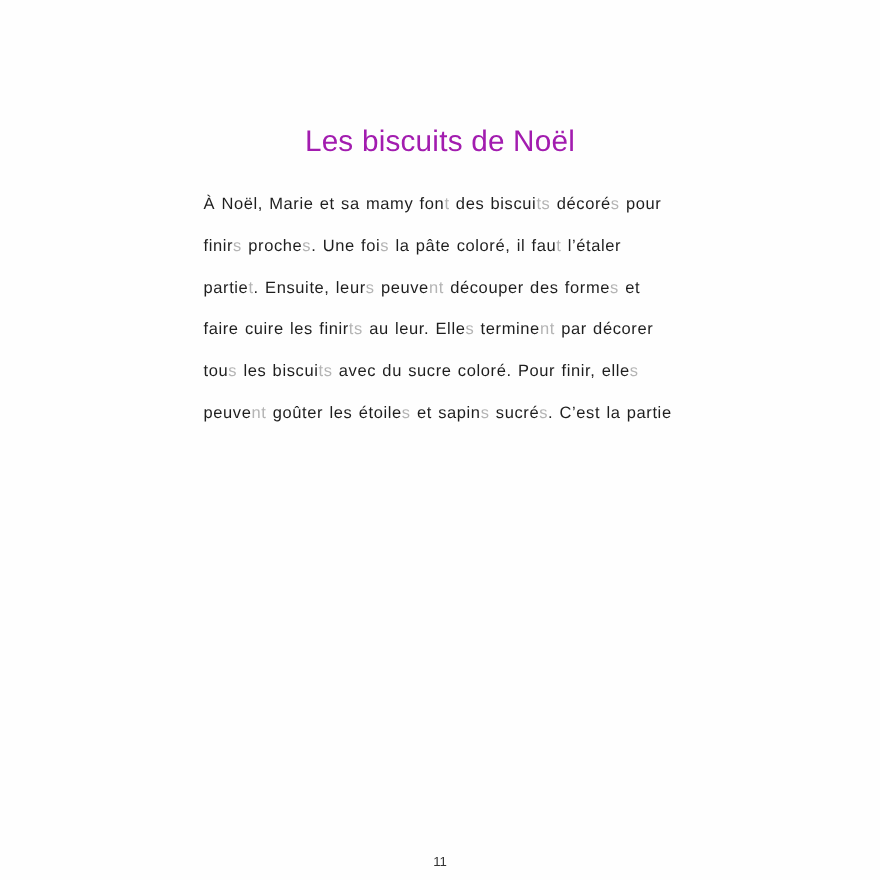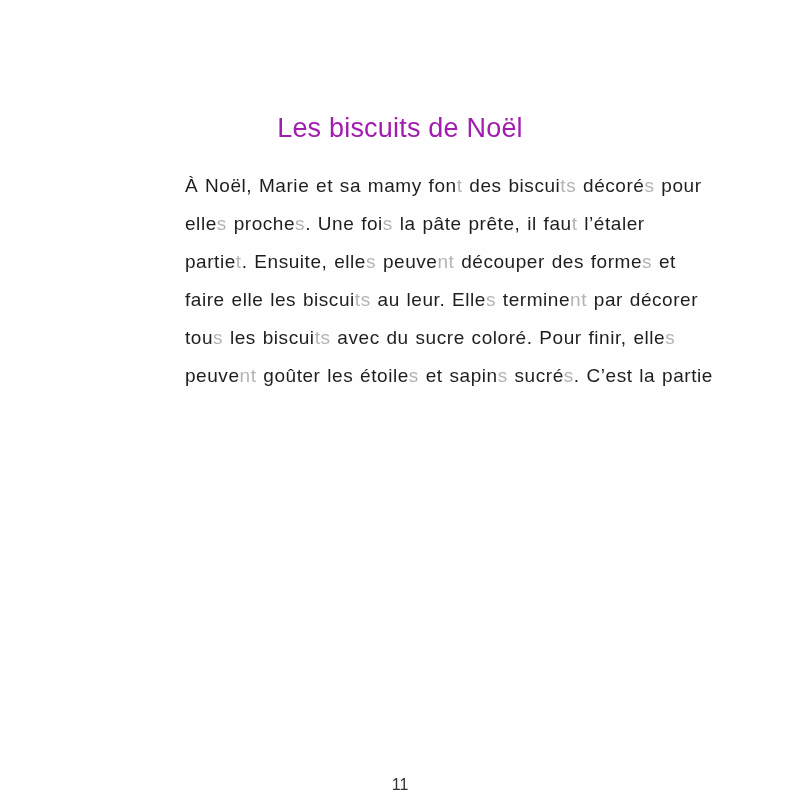--- a/index.html
+++ b/index.html
@@ -30,52 +30,52 @@
       color: #d2622a;
       font-weight: normal;
       letter-spacing: 0.2px;
       margin: 0;
     }
     .body-text {
       position: absolute;
       left: 185px;
       top: 175px;
       width: 420px;
-      font-size: 19px;
+      font-size: 15px;
       color: #1e1e1e;
       letter-spacing: 0.55px;
       word-spacing: 1px;
     }
     .line {
       height: 38px;
       line-height: 22px;
       white-space: nowrap;
     }
     .silent {
       color: #b4b4b4;
     }
     .page-number {
       position: absolute;
       top: 776px;
       left: 0;
       width: 800px;
       text-align: center;
-      font-size: 16px;
+      font-size: 12px;
       color: #333333;
     }
   </style>
 </head>
 <body>
 
 <div class="page">
   <h1 class="title" style="color: #a21caf;">Les biscuits de Noël</h1>
 
   <div class="body-text" style="color: rgb(30, 30, 30);">
     <div class="line"><span>À Noël, Marie et sa mamy fon</span><span class="silent" style="color: rgb(180, 180, 180);">t</span><span> des biscui</span><span class="silent" style="color: rgb(180, 180, 180);">ts</span><span> décoré</span><span class="silent" style="color: rgb(180, 180, 180);">s</span><span> pour</span></div>
-    <div class="line"><span>elle</span><span class="silent" style="color: rgb(180, 180, 180);">s</span><span> proche</span><span class="silent" style="color: rgb(180, 180, 180);">s</span><span>. Une foi</span><span class="silent" style="color: rgb(180, 180, 180);">s</span><span> la pâte prête, il fau</span><span class="silent" style="color: rgb(180, 180, 180);">t</span><span> l’étaler</span></div>
-    <div class="line"><span>partie</span><span class="silent" style="color: rgb(180, 180, 180);">t</span><span>. Ensuite, elle</span><span class="silent" style="color: rgb(180, 180, 180);">s</span><span> peuve</span><span class="silent" style="color: rgb(180, 180, 180);">nt</span><span> découper des forme</span><span class="silent" style="color: rgb(180, 180, 180);">s</span><span> et</span></div>
-    <div class="line"><span>faire elle les biscui</span><span class="silent" style="color: rgb(180, 180, 180);">ts</span><span> au leur. Elle</span><span class="silent" style="color: rgb(180, 180, 180);">s</span><span> termine</span><span class="silent" style="color: rgb(180, 180, 180);">nt</span><span> par décorer</span></div>
+    <div class="line"><span>finir</span><span class="silent" style="color: rgb(180, 180, 180);">s</span><span> proche</span><span class="silent" style="color: rgb(180, 180, 180);">s</span><span>. Une foi</span><span class="silent" style="color: rgb(180, 180, 180);">s</span><span> la pâte coloré, il fau</span><span class="silent" style="color: rgb(180, 180, 180);">t</span><span> l’étaler</span></div>
+    <div class="line"><span>partie</span><span class="silent" style="color: rgb(180, 180, 180);">t</span><span>. Ensuite, leur</span><span class="silent" style="color: rgb(180, 180, 180);">s</span><span> peuve</span><span class="silent" style="color: rgb(180, 180, 180);">nt</span><span> découper des forme</span><span class="silent" style="color: rgb(180, 180, 180);">s</span><span> et</span></div>
+    <div class="line"><span>faire cuire les finir</span><span class="silent" style="color: rgb(180, 180, 180);">ts</span><span> au leur. Elle</span><span class="silent" style="color: rgb(180, 180, 180);">s</span><span> termine</span><span class="silent" style="color: rgb(180, 180, 180);">nt</span><span> par décorer</span></div>
     <div class="line"><span>tou</span><span class="silent" style="color: rgb(180, 180, 180);">s</span><span> les biscui</span><span class="silent" style="color: rgb(180, 180, 180);">ts</span><span> avec du sucre coloré. Pour finir, elle</span><span class="silent" style="color: rgb(180, 180, 180);">s</span></div>
     <div class="line"><span>peuve</span><span class="silent" style="color: rgb(180, 180, 180);">nt</span><span> goûter les étoile</span><span class="silent" style="color: rgb(180, 180, 180);">s</span><span> et sapin</span><span class="silent" style="color: rgb(180, 180, 180);">s</span><span> sucré</span><span class="silent" style="color: rgb(180, 180, 180);">s</span><span>. C’est la partie</span></div>
   </div>
 
   <div class="page-number">11</div>
 </div>
 
 </body></html>

